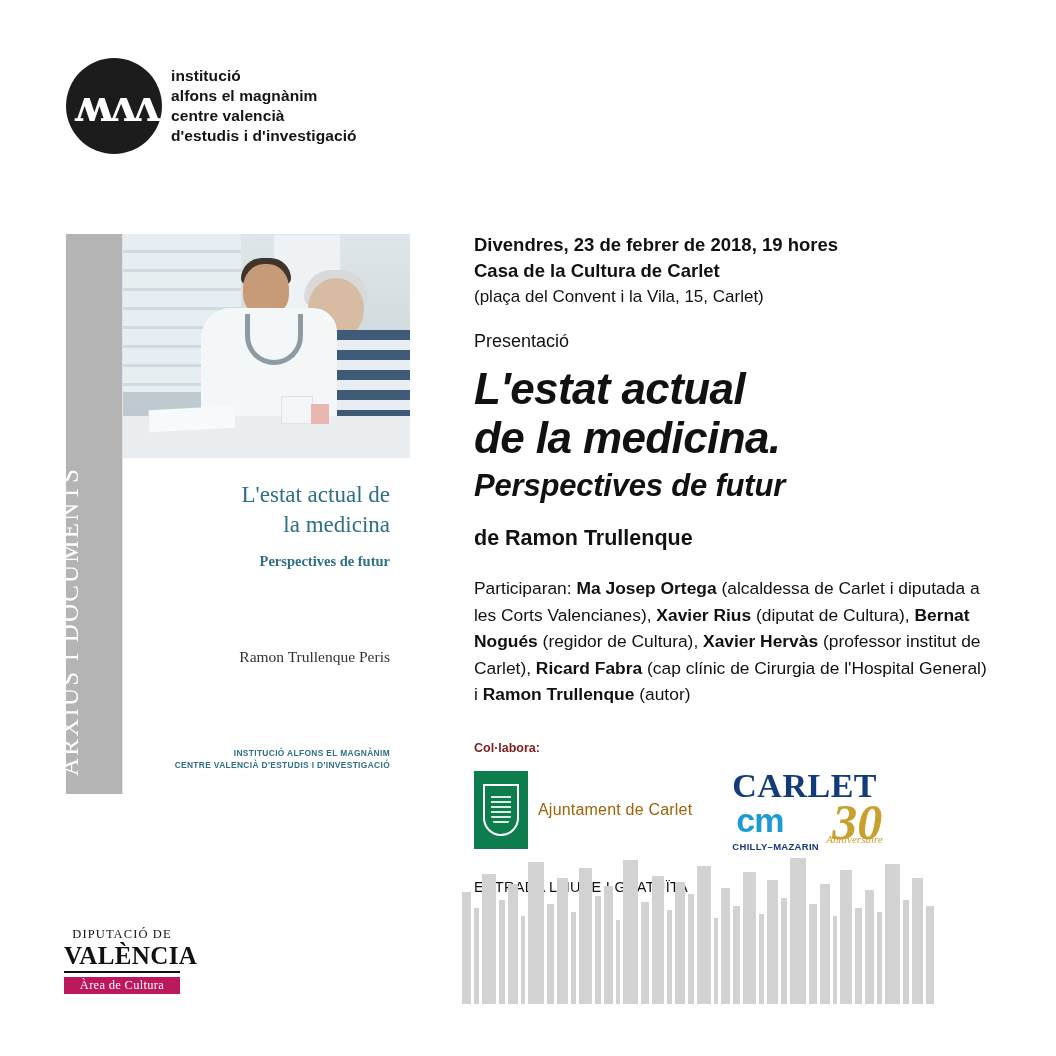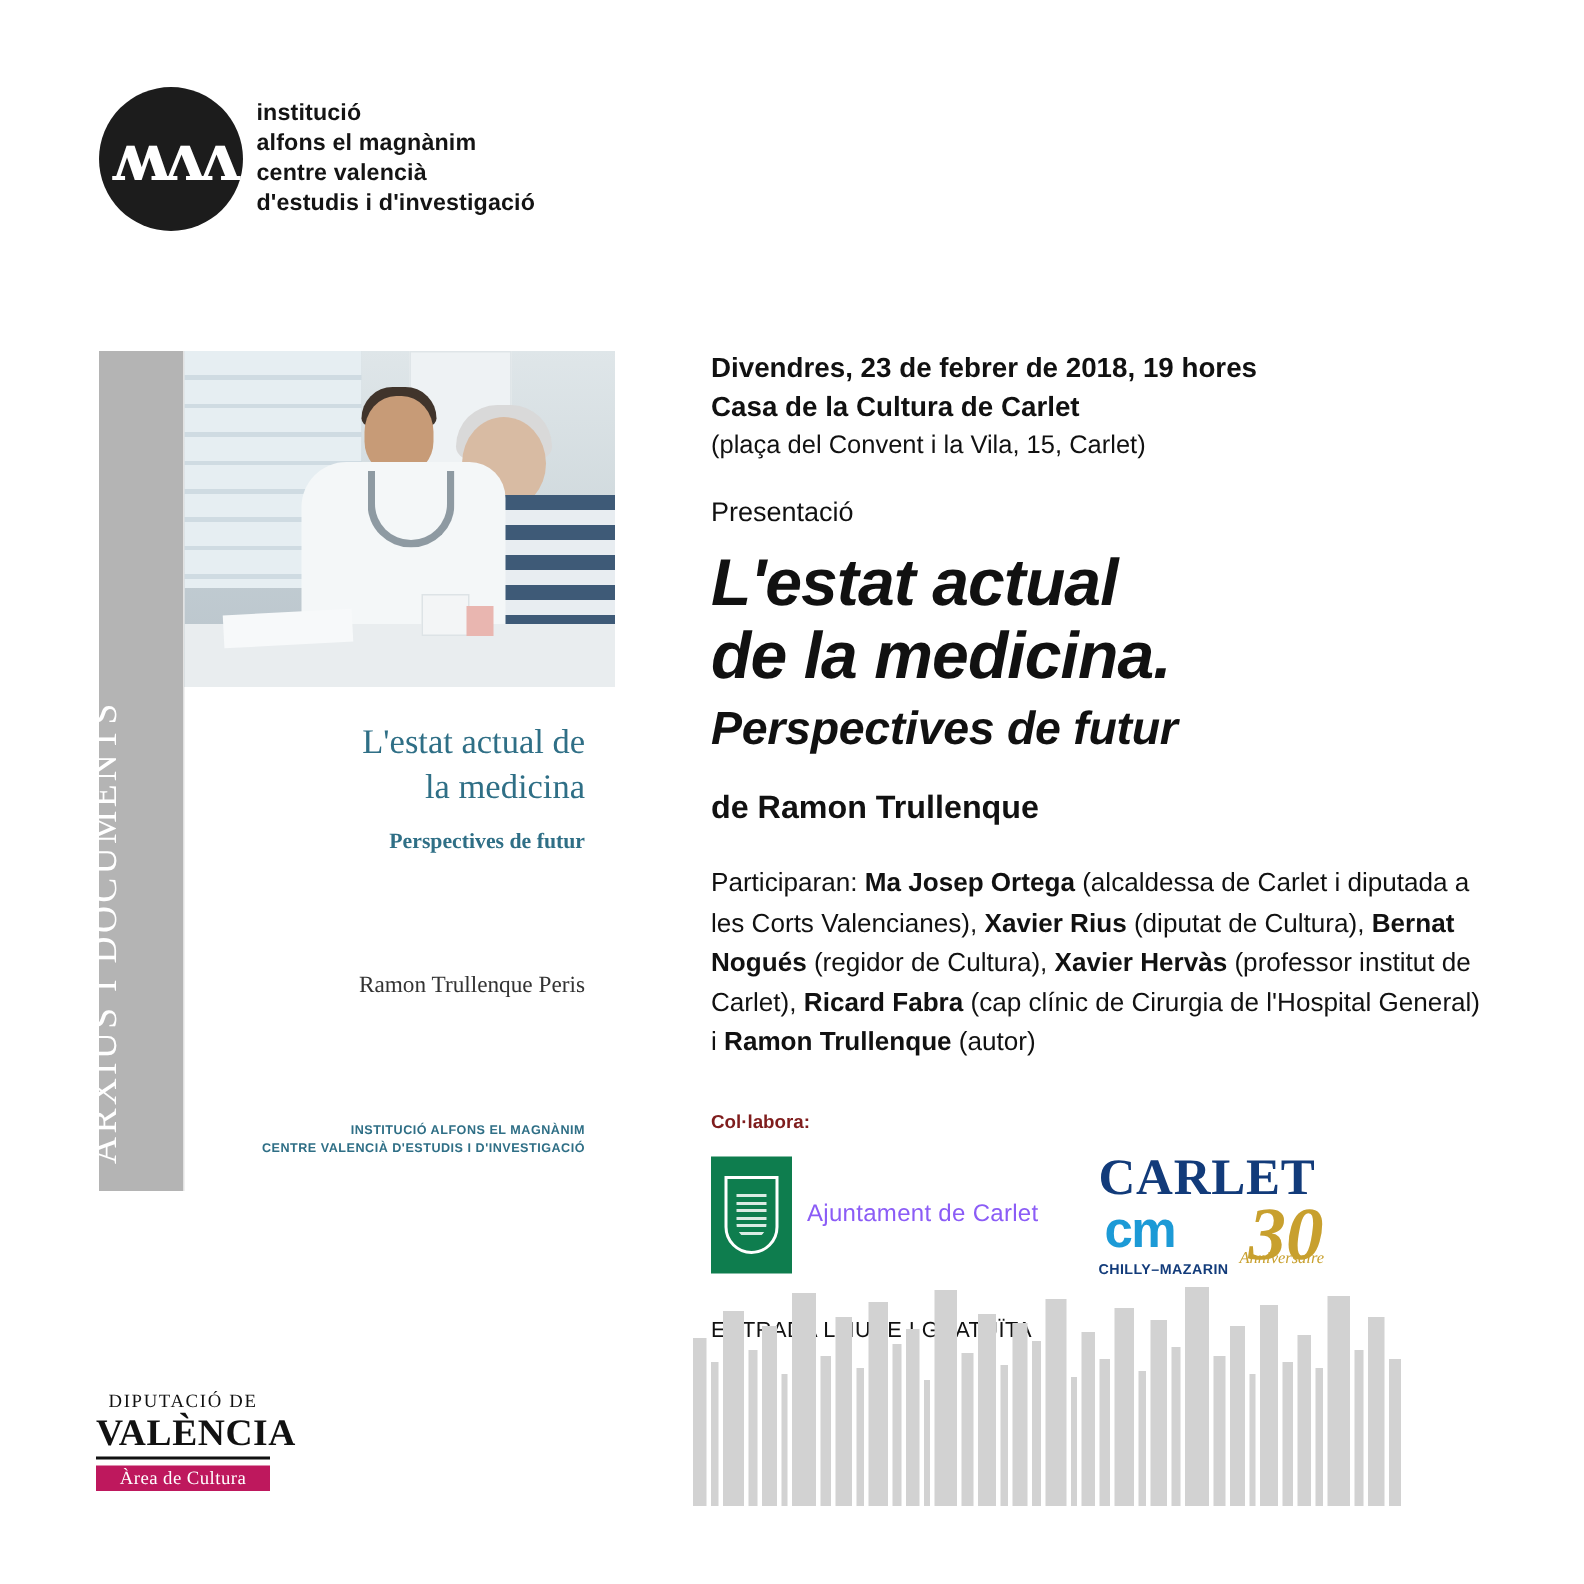--- a/index.html
+++ b/index.html
@@ -280,21 +280,21 @@
     content: "";
     position: absolute;
     left: 6px; right: 6px; top: 10px; bottom: 8px;
     background: repeating-linear-gradient(180deg,#ffffff 0 2px,transparent 2px 5px);
     opacity: .85;
     border-radius: 0 0 14px 14px;
   }
   #ajuntament .aj-text {
     margin-left: 10px;
     font-size: 16px;
-    color: #8b5cf6;
+    color: #a16207;
     letter-spacing: .2px;
   }
   #carlet-logo {
     margin-left: 36px;
     position: relative;
     width: 182px;
     height: 86px;
   }
   #carlet-logo .carlet-word {
     position: absolute;

